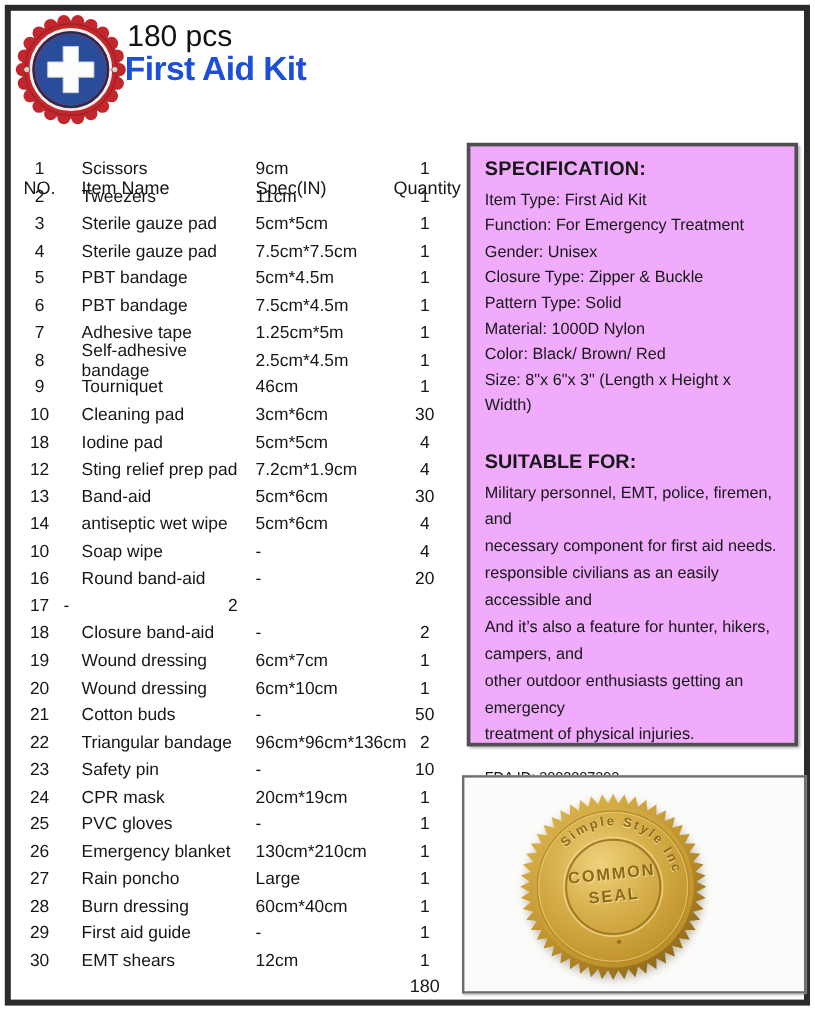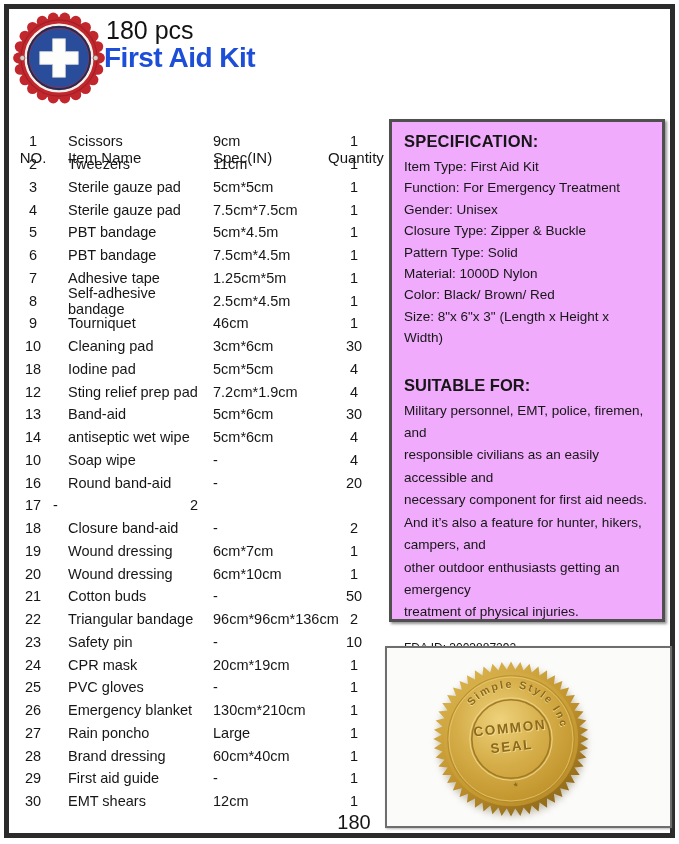--- a/index.html
+++ b/index.html
@@ -20,21 +20,21 @@
   .thead, .trow { display:flex; align-items:center; }
   .thead { position:absolute; left:13px; top:108px; width:372px; height:22px; font-size:15px;margin-top:38px; }
   .tbody { position:absolute; left:13px; top:130px; width:372px; }
   .trow { height:22.75px; font-size:14.5px; }
   .c-no   { width:40px; text-align:center; flex:none; }
   .c-name { width:145px; margin-left:15px; flex:none; }
   .c-spec { width:115px; flex:none; }
   .c-qty  { width:52px; text-align:center; flex:none; }
   .thead .c-name, .thead .c-spec, .thead .c-qty { font-size:15px; }
   .total-row { position:absolute; left:13px; top:812px; width:372px; height:21px;
-    display:flex; align-items:center; font-size:20px; }
+    display:flex; align-items:center; font-size:15px; }
 
   
   .spec-box { position:absolute; left:389px; top:119px; width:276px; height:503px;
     border:3px solid #4f4f4f; box-shadow:1.5px 1.5px 2.5px rgba(60,60,60,.55);
     background:#f0abfc; padding:9px 12px 0 12px; }
   .spec-heading { font-size:16.5px; font-weight:bold; letter-spacing:.2px; margin:1px 0 5px 0; }
   .spec-line { font-size:13.5px; line-height:21.4px; }
   .suitable-heading { font-size:16.5px; font-weight:bold; margin:27px 0 5px 0; }
   .suitable-line { font-size:13.5px; line-height:22.4px; }
   .company-block { margin-top:14px; }
@@ -287,21 +287,21 @@
 
       <div class="trow">
         <span class="c-no">27</span>
         <span class="c-name">Rain poncho</span>
         <span class="c-spec">Large</span>
         <span class="c-qty">1</span>
       </div>
 
       <div class="trow">
         <span class="c-no">28</span>
-        <span class="c-name">Brand dressing</span>
+        <span class="c-name">Burn dressing</span>
         <span class="c-spec">60cm*40cm</span>
         <span class="c-qty">1</span>
       </div>
 
       <div class="trow">
         <span class="c-no">29</span>
         <span class="c-name">First aid guide</span>
         <span class="c-spec">-</span>
         <span class="c-qty">1</span>
       </div>
@@ -331,22 +331,22 @@
         <div class="spec-line">Closure Type: Zipper &amp; Buckle</div>
         <div class="spec-line">Pattern Type: Solid</div>
         <div class="spec-line">Material: 1000D Nylon</div>
         <div class="spec-line">Color: Black/ Brown/ Red</div>
         <div class="spec-line">Size: 8"x 6"x 3" (Length x Height x Width)</div>
       </div>
     <div class="suitable-heading">SUITABLE FOR:</div>
     <div>
 
     <div class="suitable-line">Military personnel, EMT, police, firemen, and</div>
+        <div class="suitable-line">necessary component for first aid needs.</div>
         <div class="suitable-line">responsible civilians as an easily accessible and</div>
-        <div class="suitable-line">necessary component for first aid needs.</div>
         <div class="suitable-line">And it’s also a feature for hunter, hikers, campers, and</div>
         <div class="suitable-line">other outdoor enthusiasts getting an emergency</div>
         <div class="suitable-line">treatment of physical injuries.</div>
       </div>
     <div class="company-block">
 
     <div class="company-line">FDA ID: 3003887292</div>
         <div class="company-line">Manufacturer: FIRSTAR HEALTHCARE COMPANY LIMITED</div>
         <div class="company-line">Brand Owner Company: Simple Style Inc</div>
         <div class="company-line">Address: 36South 18th Avenue, Suite A Brighton, CO USA 80601</div>

